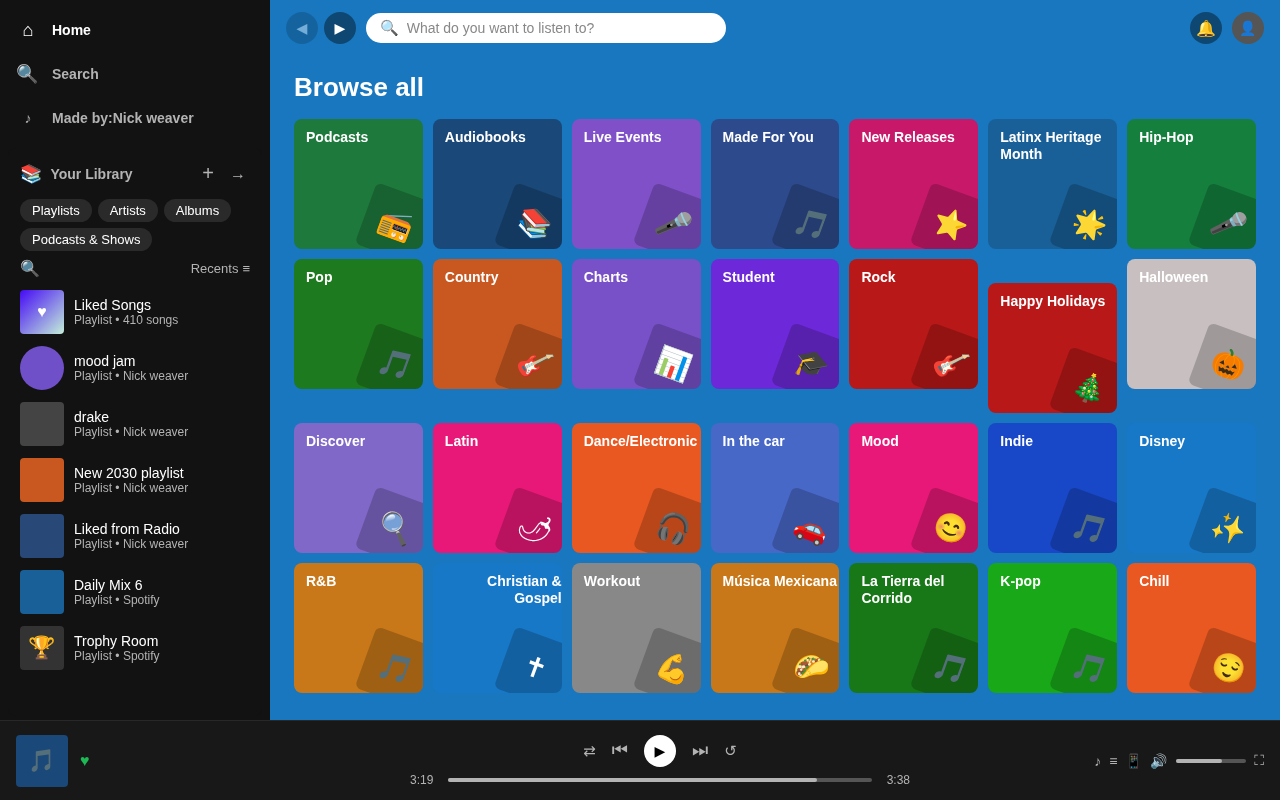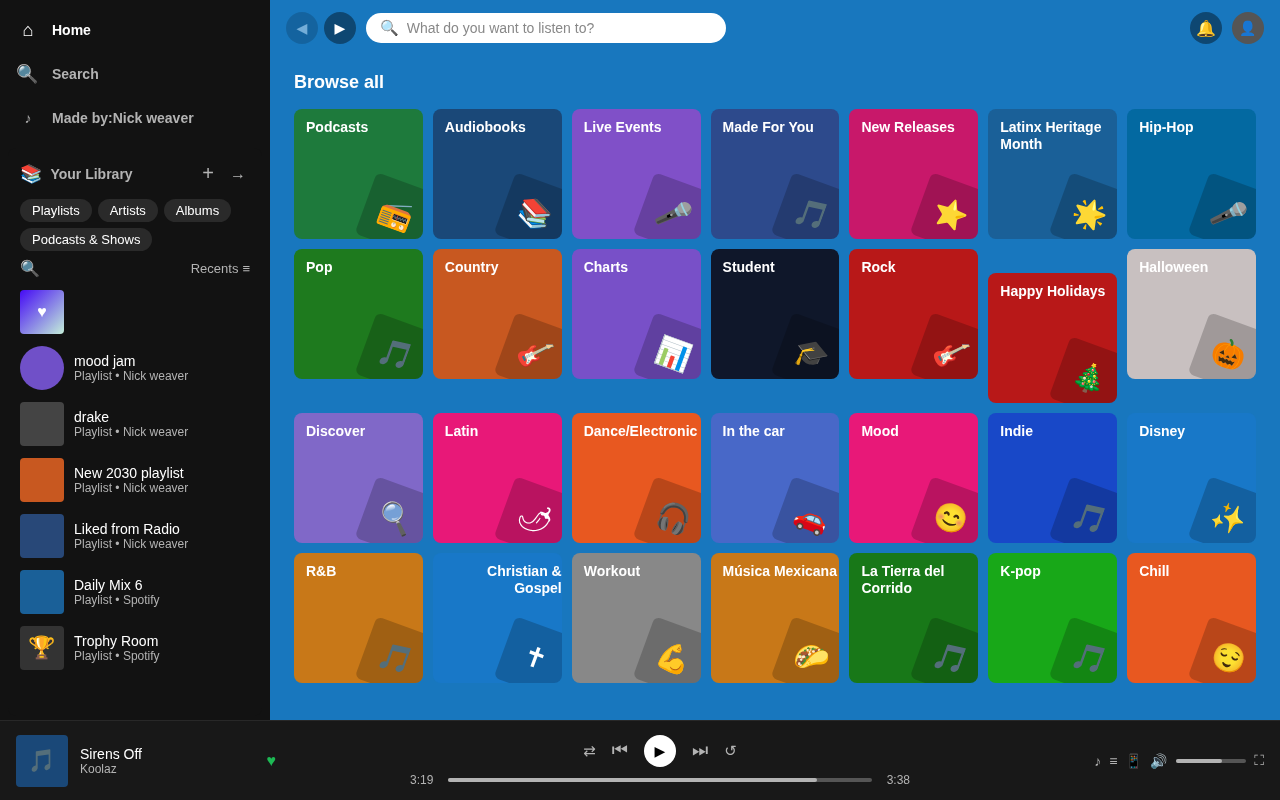--- a/index.html
+++ b/index.html
@@ -289,21 +289,21 @@
       cursor: pointer;
       overflow: hidden;
     }
 
     
     .browse-section {
       padding: 16px 24px 24px;
     }
 
     .browse-title {
-      font-size: 18px;
+      font-size: 26px;
       font-weight: 700;
       margin-bottom: 16px;
       color: #fff;
     }
 
     .grid {
       display: grid;
       grid-template-columns: repeat(7, 1fr);
       gap: 10px;
     }
@@ -481,25 +481,25 @@
       width: 65%;
     }
 
     
     .card-podcasts { background: #1e7a3c; }
     .card-audiobooks { background: #1a4878; }
     .card-live { background: #8050c8; }
     .card-made { background: #2d4a8c; text-align: center; }
     .card-new-releases { background: #c8186a; }
     .card-latinx { background: #1a6098; }
-    .card-hiphop { background: #0369a1; }
+    .card-hiphop { background: #15803d; }
     .card-pop { background: #1e7a1e; }
     .card-country { background: #c85820; }
     .card-charts { background: #7850c8; }
-    .card-student { background: #0f172a; }
+    .card-student { background: #6d28d9; }
     .card-rock { background: #b81818; }
     .card-happy-holidays { background: #b81818; margin-top: 24px; }
     .card-halloween { background: #c8c0c0; }
     .card-discover { background: #8068c8; }
     .card-latin { background: #e81878; }
     .card-dance { background: #e85820; }
     .card-incar { background: #4868c8; }
     .card-mood { background: #e81878; }
     .card-indie { background: #1848c8; text-align: center; }
     .card-disney { background: #1878c8; }
@@ -573,20 +573,24 @@
           <span>≡</span>
         </div>
       </div>
 
       <div class="playlist-list">
 
         <div class="playlist-item">
           <div class="liked-thumb playlist-thumb">
             <span style="font-size:16px; color:#fff;">♥</span>
           </div>
+          <div class="playlist-info">
+            <div class="playlist-name">Liked Songs</div>
+            <div class="playlist-sub">Playlist • 410 songs</div>
+          </div>
         </div>
 
         <div class="playlist-item">
           <div class="playlist-thumb" style="background:#7050c8; border-radius:50%;"></div>
           <div class="playlist-info">
             <div class="playlist-name">mood jam</div>
             <div class="playlist-sub">Playlist • Nick weaver</div>
           </div>
         </div>
 
@@ -769,24 +773,20 @@
             <div class="category-img" style="background: rgba(0, 0, 0, 0.2); display: flex; align-items: center; justify-content: center; font-size: 28px; transform: rotate(20deg) translate(8px, 5px); border-radius: 6px;">😌</div>
           </div>
         </div>
     </div>
   </div>
 </div>
 
 <div class="player">
   <div class="player-left">
     <div class="player-thumb" style="background:#1a4878;">🎵</div>
-    <div class="player-track-info">
-      <div class="player-track-name">Sirens Off</div>
-      <div class="player-track-artist">Koolaz</div>
-    </div>
     <span class="player-heart">♥</span>
   </div>
 
   <div class="player-center">
     <div class="player-controls">
       <button class="ctrl-btn" style="font-size:15px;">⇄</button>
       <button class="ctrl-btn">⏮</button>
       <button class="play-btn">▶</button>
       <button class="ctrl-btn">⏭</button>
       <button class="ctrl-btn" style="font-size:15px;">↺</button>

